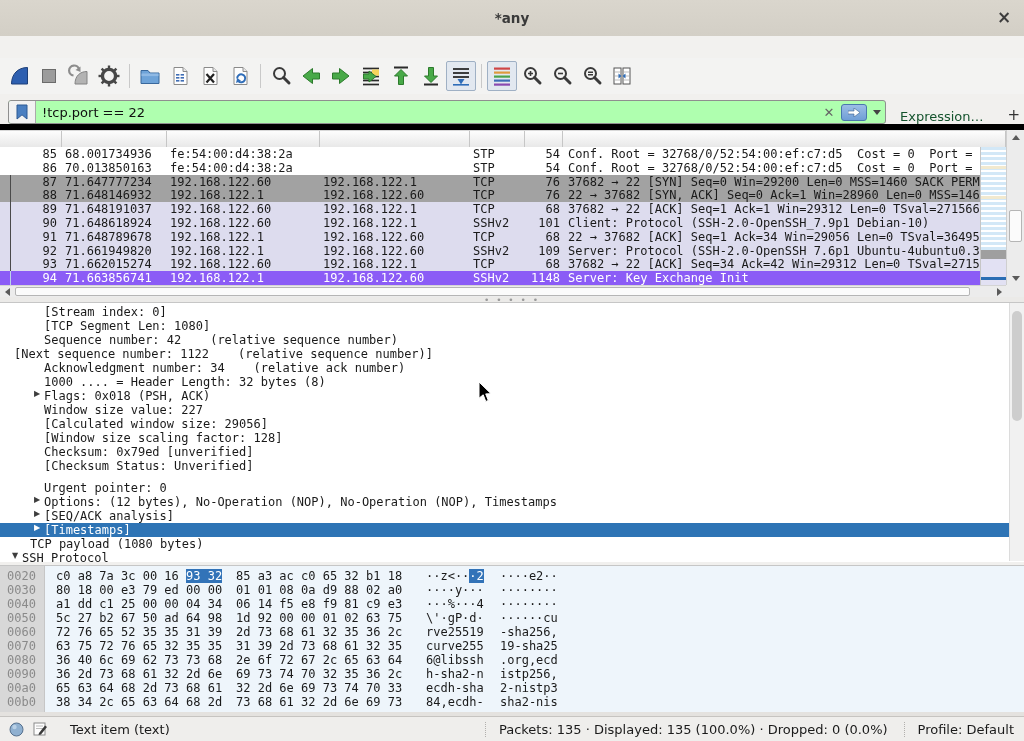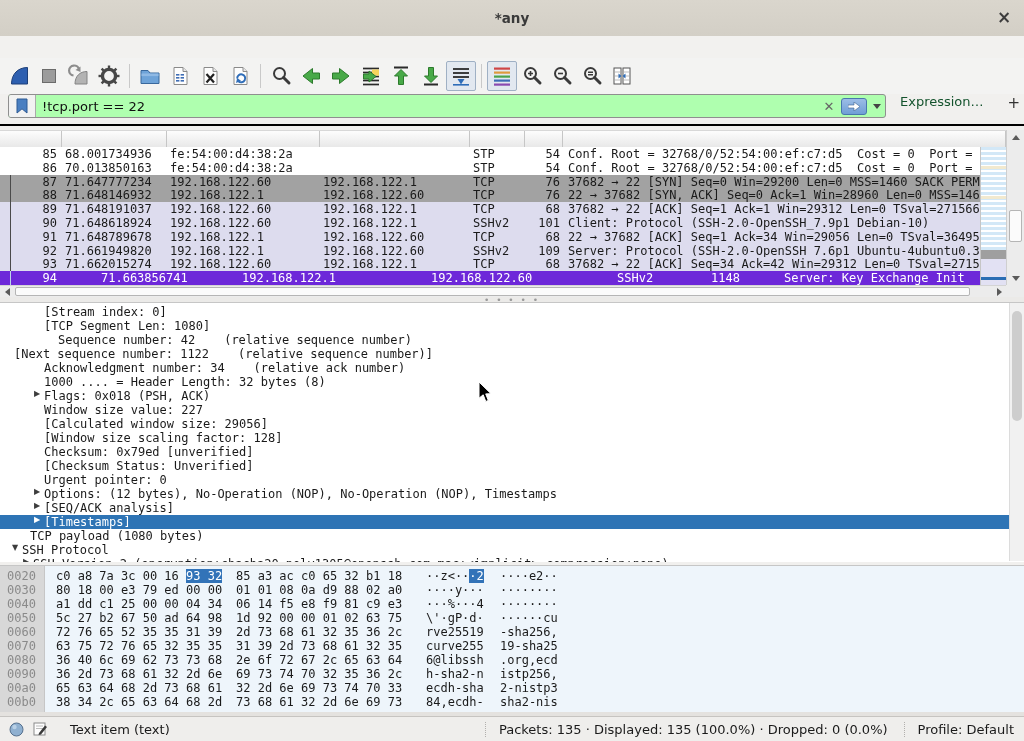--- a/index.html
+++ b/index.html
@@ -17,21 +17,21 @@
   .mitem{padding:1px 10px;white-space:nowrap;}
   
   .toolbar{position:absolute;top:58px;left:0;right:0;height:36px;background:#f3f3f2;border-bottom:1px solid #c9c9c9;
            display:flex;align-items:center;padding-left:4px;}
   .tbi{width:30px;height:30px;display:flex;align-items:center;justify-content:center;flex:none;}
   .tbi svg{width:24px;height:24px;}
   .tbi.pressed{border:1px solid #9fb0c4;background:#e2e8f0;border-radius:2px;width:28px;height:28px;}
   .tsep{width:1px;height:24px;background:#c9c9c9;margin:0 5px;flex:none;}
   
   .filterbar{position:absolute;top:94px;left:0;right:0;height:30px;background:#f1f0ee;display:flex;
-             align-items:flex-start;padding:0 8px;font-size:13px;border-bottom:2px solid #000000;}
+             align-items:flex-end;padding:0 8px;font-size:13px;border-bottom:6px solid #000000;}
   .fwrap{width:876px;height:22px;border:1px solid #8f8f8f;border-radius:3px;display:flex;align-items:center;
          background:#afffaf;overflow:hidden;flex:none;}
   .fbook{width:26px;height:100%;background:#f2f2f2;border-right:1px solid #aaa;display:flex;align-items:center;
          justify-content:center;flex:none;}
   .ftext{flex:1;padding-left:6px;color:#101010;font-family:"DejaVu Sans","Liberation Sans",sans-serif;white-space:pre;}
   .fclear{width:20px;text-align:center;color:#666;font-size:13px;flex:none;}
   .fapply{width:24px;height:15px;background:linear-gradient(#9cbde6,#6f9ed6);border:1px solid #4a77ad;
           border-radius:3px;margin:0 2px;display:flex;align-items:center;justify-content:center;flex:none;}
   .fcaret{width:16px;display:flex;align-items:center;justify-content:center;flex:none;}
   .tri-down{width:0;height:0;border-left:4px solid transparent;border-right:4px solid transparent;border-top:5px solid #444;}
@@ -53,21 +53,21 @@
   .c-src{width:153px;padding-left:3px;}
   .c-dst{width:150px;padding-left:3px;}
   .c-proto{width:55px;padding-left:3px;}
   .c-len{width:38px;text-align:right;padding-right:3px;}
   .c-info{width:417px;padding-left:5px;}
   .phead .c-no,.phead .c-len{text-align:left;padding-left:4px;}
   .phead .c-info{flex:1;width:auto;}
   .row-white{background:#ffffff;}
   .row-gray{background:#a2a2a2;}
   .row-lav{background:#dddcee;}
-  .row-sel{background:#6d28d9;color:#fff;gap:36px;}
+  .row-sel{background:#8b5cf6;color:#fff;}
   .prow.conn::before{content:"";position:absolute;left:10px;top:0;bottom:0;width:1px;background:#4a4a4a;}
   .prow.row-sel.conn::before{background:#bcd2ea;}
   .minimap{position:absolute;top:17px;left:980px;width:26px;height:138px;border-left:1px solid #c6c6c6;box-sizing:border-box;
     background:
       linear-gradient(#f1e9cf,#f1e9cf) 0 19px/100% 3px no-repeat,
       linear-gradient(#f1e9cf,#f1e9cf) 0 49px/100% 3px no-repeat,
       linear-gradient(#9f9f9f,#9f9f9f) 0 103px/100% 9px no-repeat,
       linear-gradient(#2a6db4,#2a6db4) 0 130px/100% 3px no-repeat,
       linear-gradient(#e2e1f3,#e2e1f3) 0 112px/100% 26px no-repeat,
       repeating-linear-gradient(180deg,#d3e8f7 0 3px,#ffffff 3px 5px);}
@@ -471,21 +471,21 @@
   <div class="details">
 
   <div class="dline" style="padding-left: 30px;">
         <span class="darrow"></span>
         <span class="dtext">[Stream index: 0]</span>
       </div>
       <div class="dline" style="padding-left: 30px;">
         <span class="darrow"></span>
         <span class="dtext">[TCP Segment Len: 1080]</span>
       </div>
-      <div class="dline" style="padding-left: 44px;">
+      <div class="dline" style="padding-left: 30px;">
         <span class="darrow"></span>
         <span class="dtext">Sequence number: 42    (relative sequence number)</span>
       </div>
       <div class="dline" style="">
         <span class="darrow"></span>
         <span class="dtext">[Next sequence number: 1122    (relative sequence number)]</span>
       </div>
       <div class="dline" style="padding-left: 30px;">
         <span class="darrow"></span>
         <span class="dtext">Acknowledgment number: 34    (relative ack number)</span>
@@ -511,21 +511,21 @@
         <span class="dtext">[Window size scaling factor: 128]</span>
       </div>
       <div class="dline" style="padding-left: 30px;">
         <span class="darrow"></span>
         <span class="dtext">Checksum: 0x79ed [unverified]</span>
       </div>
       <div class="dline" style="padding-left: 30px;">
         <span class="darrow"></span>
         <span class="dtext">[Checksum Status: Unverified]</span>
       </div>
-      <div class="dline" style="padding-left: 30px;">
+      <div class="dline" style="padding-left: 30px; margin-top: 8px;">
         <span class="darrow"></span>
         <span class="dtext">Urgent pointer: 0</span>
       </div>
       <div class="dline" style="padding-left: 30px;">
         <span class="darrow">▶</span>
         <span class="dtext">Options: (12 bytes), No-Operation (NOP), No-Operation (NOP), Timestamps</span>
       </div>
       <div class="dline" style="padding-left: 30px;">
         <span class="darrow">▶</span>
         <span class="dtext">[SEQ/ACK analysis]</span>

